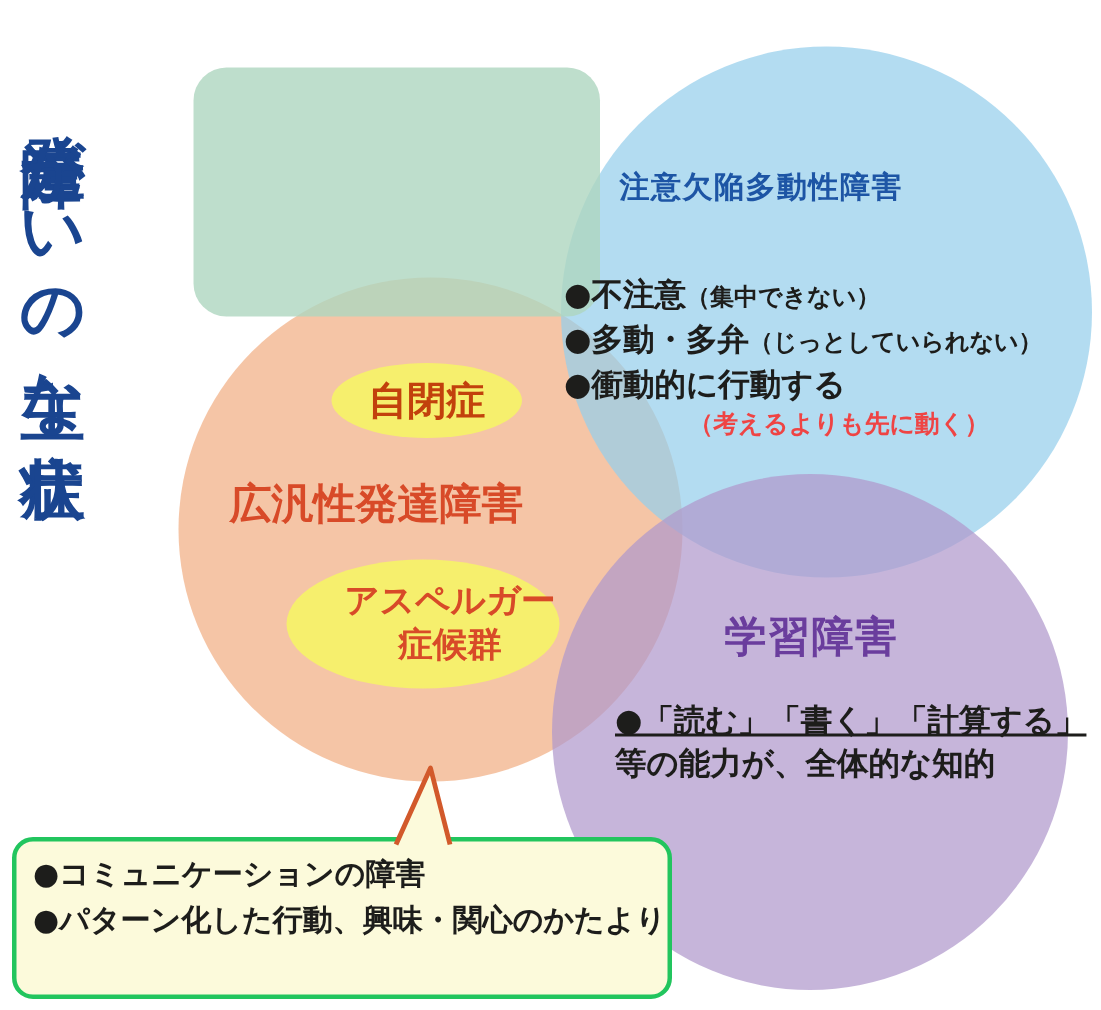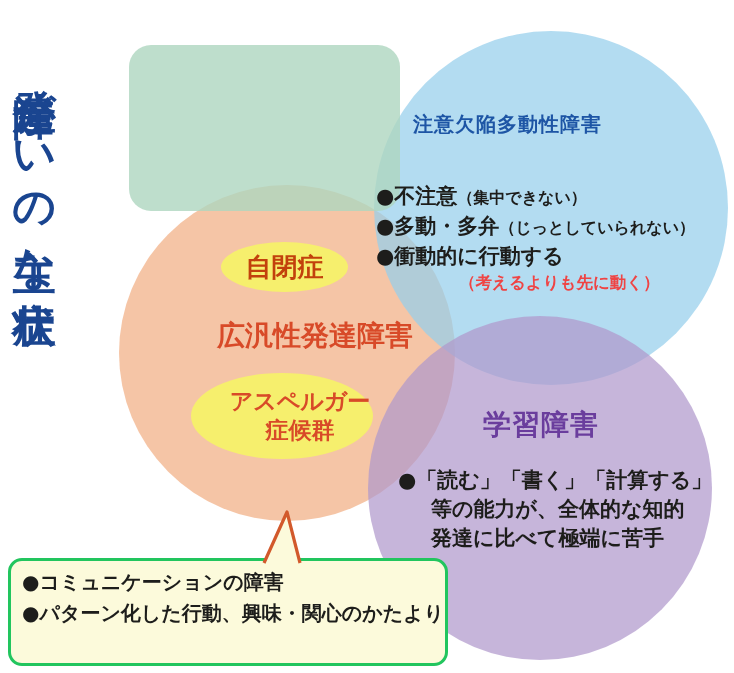--- a/index.html
+++ b/index.html
@@ -41,33 +41,33 @@
     font-size:16.5px;font-weight:bold;color:#ef4444;
   }
   
   .hl-oval{
     position:absolute;background:#f6ef6d;border-radius:50%;z-index:4;
     display:flex;flex-direction:column;align-items:center;justify-content:center;
   }
   #autism-oval{left:221px;top:242px;width:127px;height:50px;}
   #autism-oval .oval-text{font-size:26px;font-weight:bold;color:#c2410c;white-space:nowrap;}
   #pdd-title{
-    position:absolute;left:153px;top:317px;width:260px;z-index:5;text-align:right;
+    position:absolute;left:153px;top:317px;width:260px;z-index:5;text-align:left;
     font-size:28px;font-weight:bold;color:#d84a28;white-space:nowrap;
   }
   #asperger-oval{left:191px;top:373px;width:182px;height:86px;}
   #asperger-oval .oval-text{font-size:23px;font-weight:bold;color:#d84a28;line-height:29px;white-space:nowrap;margin-left:36px;}
   
   #ld-title{
     position:absolute;left:483px;top:406px;z-index:5;white-space:nowrap;
     font-size:28px;font-weight:bold;color:#6a3d9d;letter-spacing:1px;
   }
   #ld-bullets{position:absolute;left:398px;top:466px;z-index:5;color:#1d1d1b;}
-  .ld-line{font-size:21px;font-weight:bold;line-height:29px;white-space:nowrap;margin-left:33px;}
-  .ld-line.first{margin-left:0;}
+  .ld-line{font-size:21px;font-weight:bold;line-height:29px;white-space:nowrap;margin-left:12px;}
+  .ld-line.first{margin-left:12px;text-decoration:underline;}
   
   #callout-box{
     position:absolute;left:8px;top:558px;width:440px;height:108px;box-sizing:border-box;
     background:#fcfadb;border:3px solid #22c55e;border-radius:14px;z-index:6;
     padding:6px 11px;overflow:hidden;
   }
   .c-line{font-size:20px;font-weight:bold;color:#1d1d1b;line-height:31px;white-space:nowrap;}
   #callout-tail{position:absolute;left:256px;top:504px;z-index:7;}
 </style>
 </head>
@@ -103,21 +103,20 @@
   <div id="pdd-title">広汎性発達障害</div>
   <div class="hl-oval" id="asperger-oval">
     <div class="oval-text">アスペルガー</div>
     <div class="oval-text">症候群</div>
   </div>
 
   <div id="ld-title">学習障害</div>
   <div id="ld-bullets">
     <div class="ld-line first">●「読む」「書く」「計算する」</div>
     <div class="ld-line">等の能力が、全体的な知的</div>
-    <div class="ld-line">発達に比べて極端に苦手</div>
   </div>
 
   <div id="callout-box">
     <div class="c-line">●コミュニケーションの障害</div>
     <div class="c-line">●パターン化した行動、興味・関心のかたより</div>
   </div>
   <svg id="callout-tail" width="52" height="64" viewBox="0 0 52 64">
     <path d="M8,59 L31,8 L44,59" fill="#fcfadb" stroke="#d2592b" stroke-width="3.2" stroke-linejoin="round" stroke-linecap="butt"></path>
   </svg>
 

